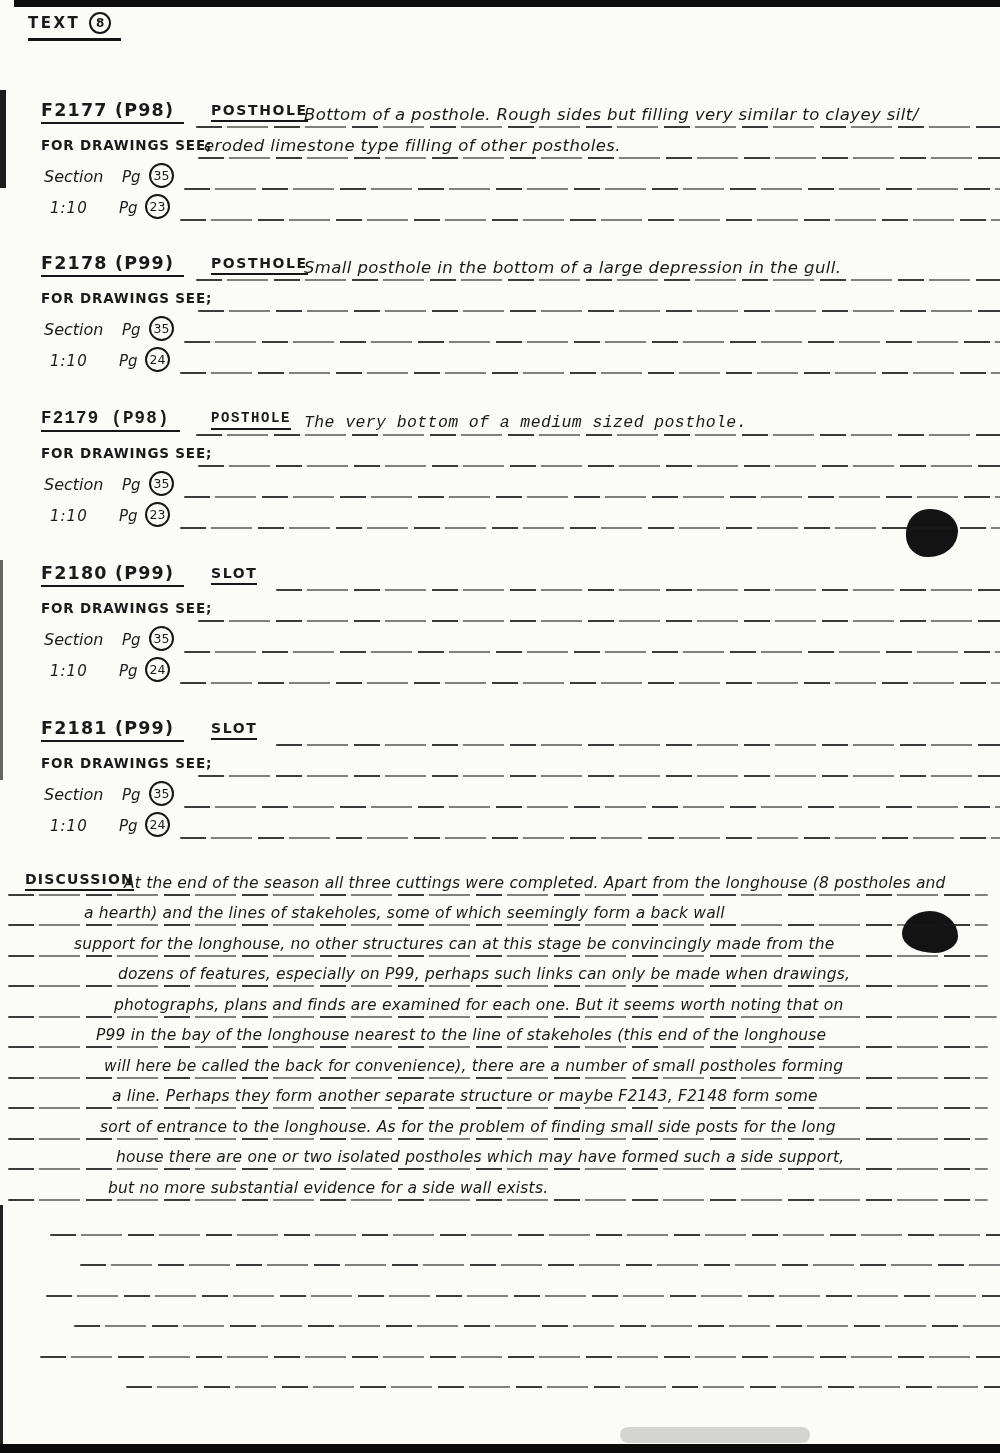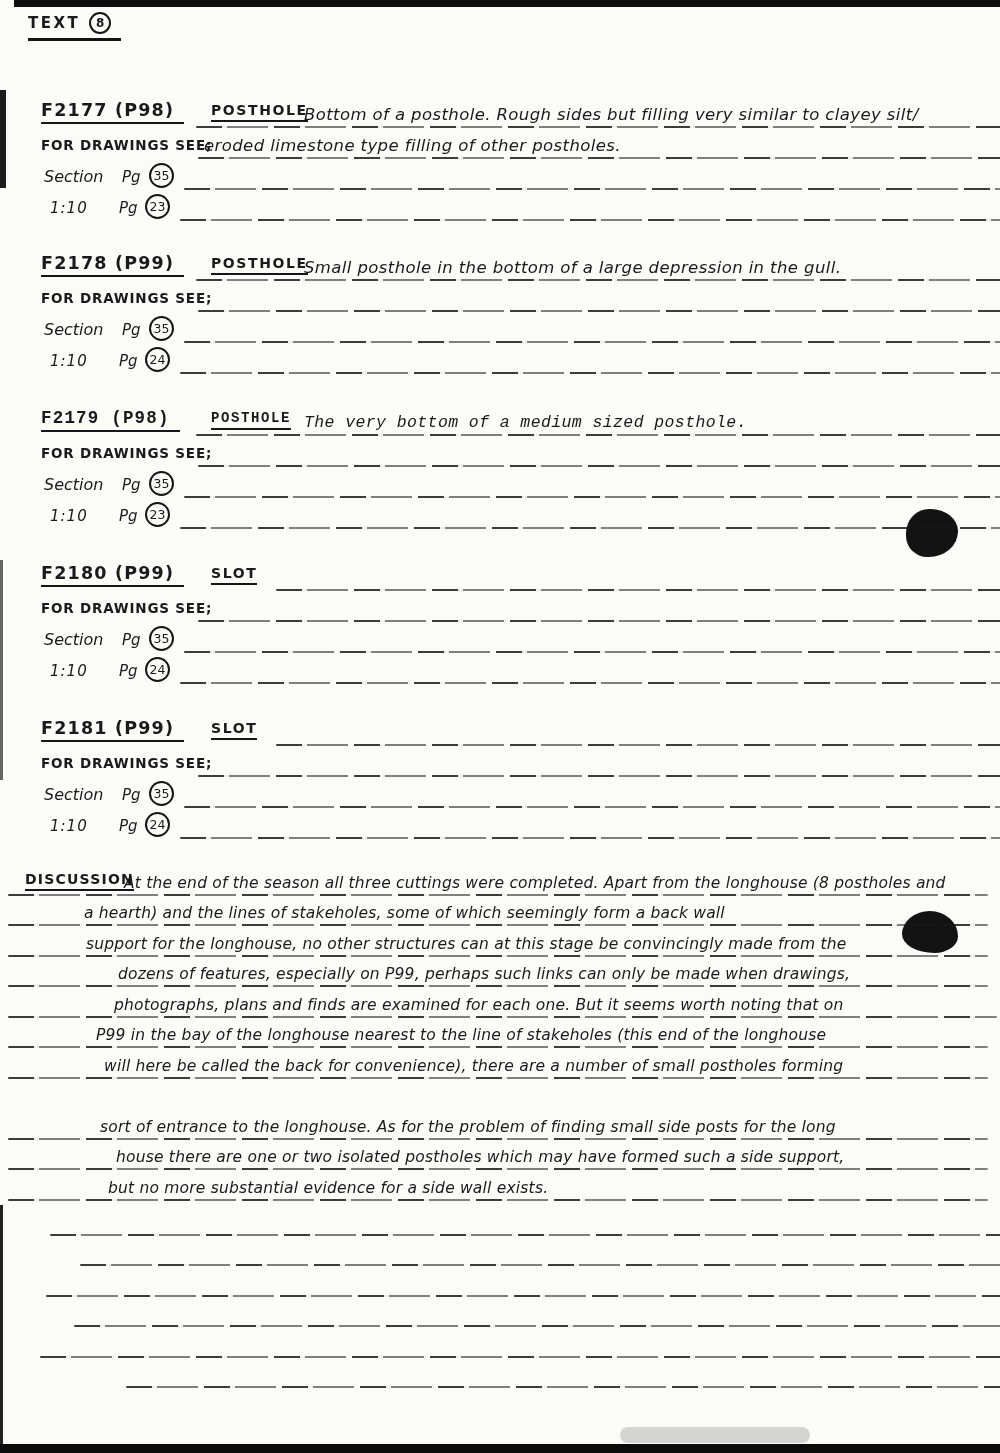--- a/index.html
+++ b/index.html
@@ -211,39 +211,43 @@
     <div class="drow" style="top:0;">
       <span class="dlabel">DISCUSSION</span>
       <span class="dtext first">At the end of the season all three cuttings were completed. Apart from the longhouse (8 postholes and</span>
       <div class="rule" style="left:8px;"></div>
     </div>
     <div class="drow" style="top:30.5px;">
         <span class="dtext" style="left:84px;">a hearth) and the lines of stakeholes, some of which seemingly form a back wall</span>
         <div class="rule" style="left:8px;"></div>
       </div>
     <div class="drow" style="top:61px;">
-        <span class="dtext" style="left:86px;margin-top:40px;">support for the longhouse, no other structures can at this stage be convincingly made from the</span>
+        <span class="dtext" style="left:74px;margin-top:40px;">support for the longhouse, no other structures can at this stage be convincingly made from the</span>
         <div class="rule" style="left:8px;"></div>
       </div>
     <div class="drow" style="top:91.5px;">
         <span class="dtext" style="left:118px;">dozens of features, especially on P99, perhaps such links can only be made when drawings,</span>
         <div class="rule" style="left:8px;"></div>
       </div>
     <div class="drow" style="top:122px;padding-left:9px;">
         <span class="dtext" style="left:114px;">photographs, plans and finds are examined for each one. But it seems worth noting that on</span>
         <div class="rule" style="left:8px;"></div>
       </div>
     <div class="drow" style="top:152.5px;">
         <span class="dtext" style="left:96px;">P99 in the bay of the longhouse nearest to the line of stakeholes (this end of the longhouse</span>
         <div class="rule" style="left:8px;"></div>
       </div>
     <div class="drow" style="top:183px;">
         <span class="dtext" style="left:104px;">will here be called the back for convenience), there are a number of small postholes forming</span>
         <div class="rule" style="left:8px;"></div>
       </div>
+    <div class="drow" style="top:213.5px;">
+        <span class="dtext" style="left:112px;">a line. Perhaps they form another separate structure or maybe F2143, F2148 form some</span>
+        <div class="rule" style="left:8px;"></div>
+      </div>
     <div class="drow" style="top:244px;">
         <span class="dtext" style="left:100px;">sort of entrance to the longhouse. As for the problem of finding small side posts for the long</span>
         <div class="rule" style="left:8px;"></div>
       </div>
     <div class="drow" style="top:274.5px;">
         <span class="dtext" style="left:116px;">house there are one or two isolated postholes which may have formed such a side support,</span>
         <div class="rule" style="left:8px;"></div>
       </div>
     <div class="drow" style="top:305px;">
         <span class="dtext" style="left:108px;">but no more substantial evidence for a side wall exists.</span>

